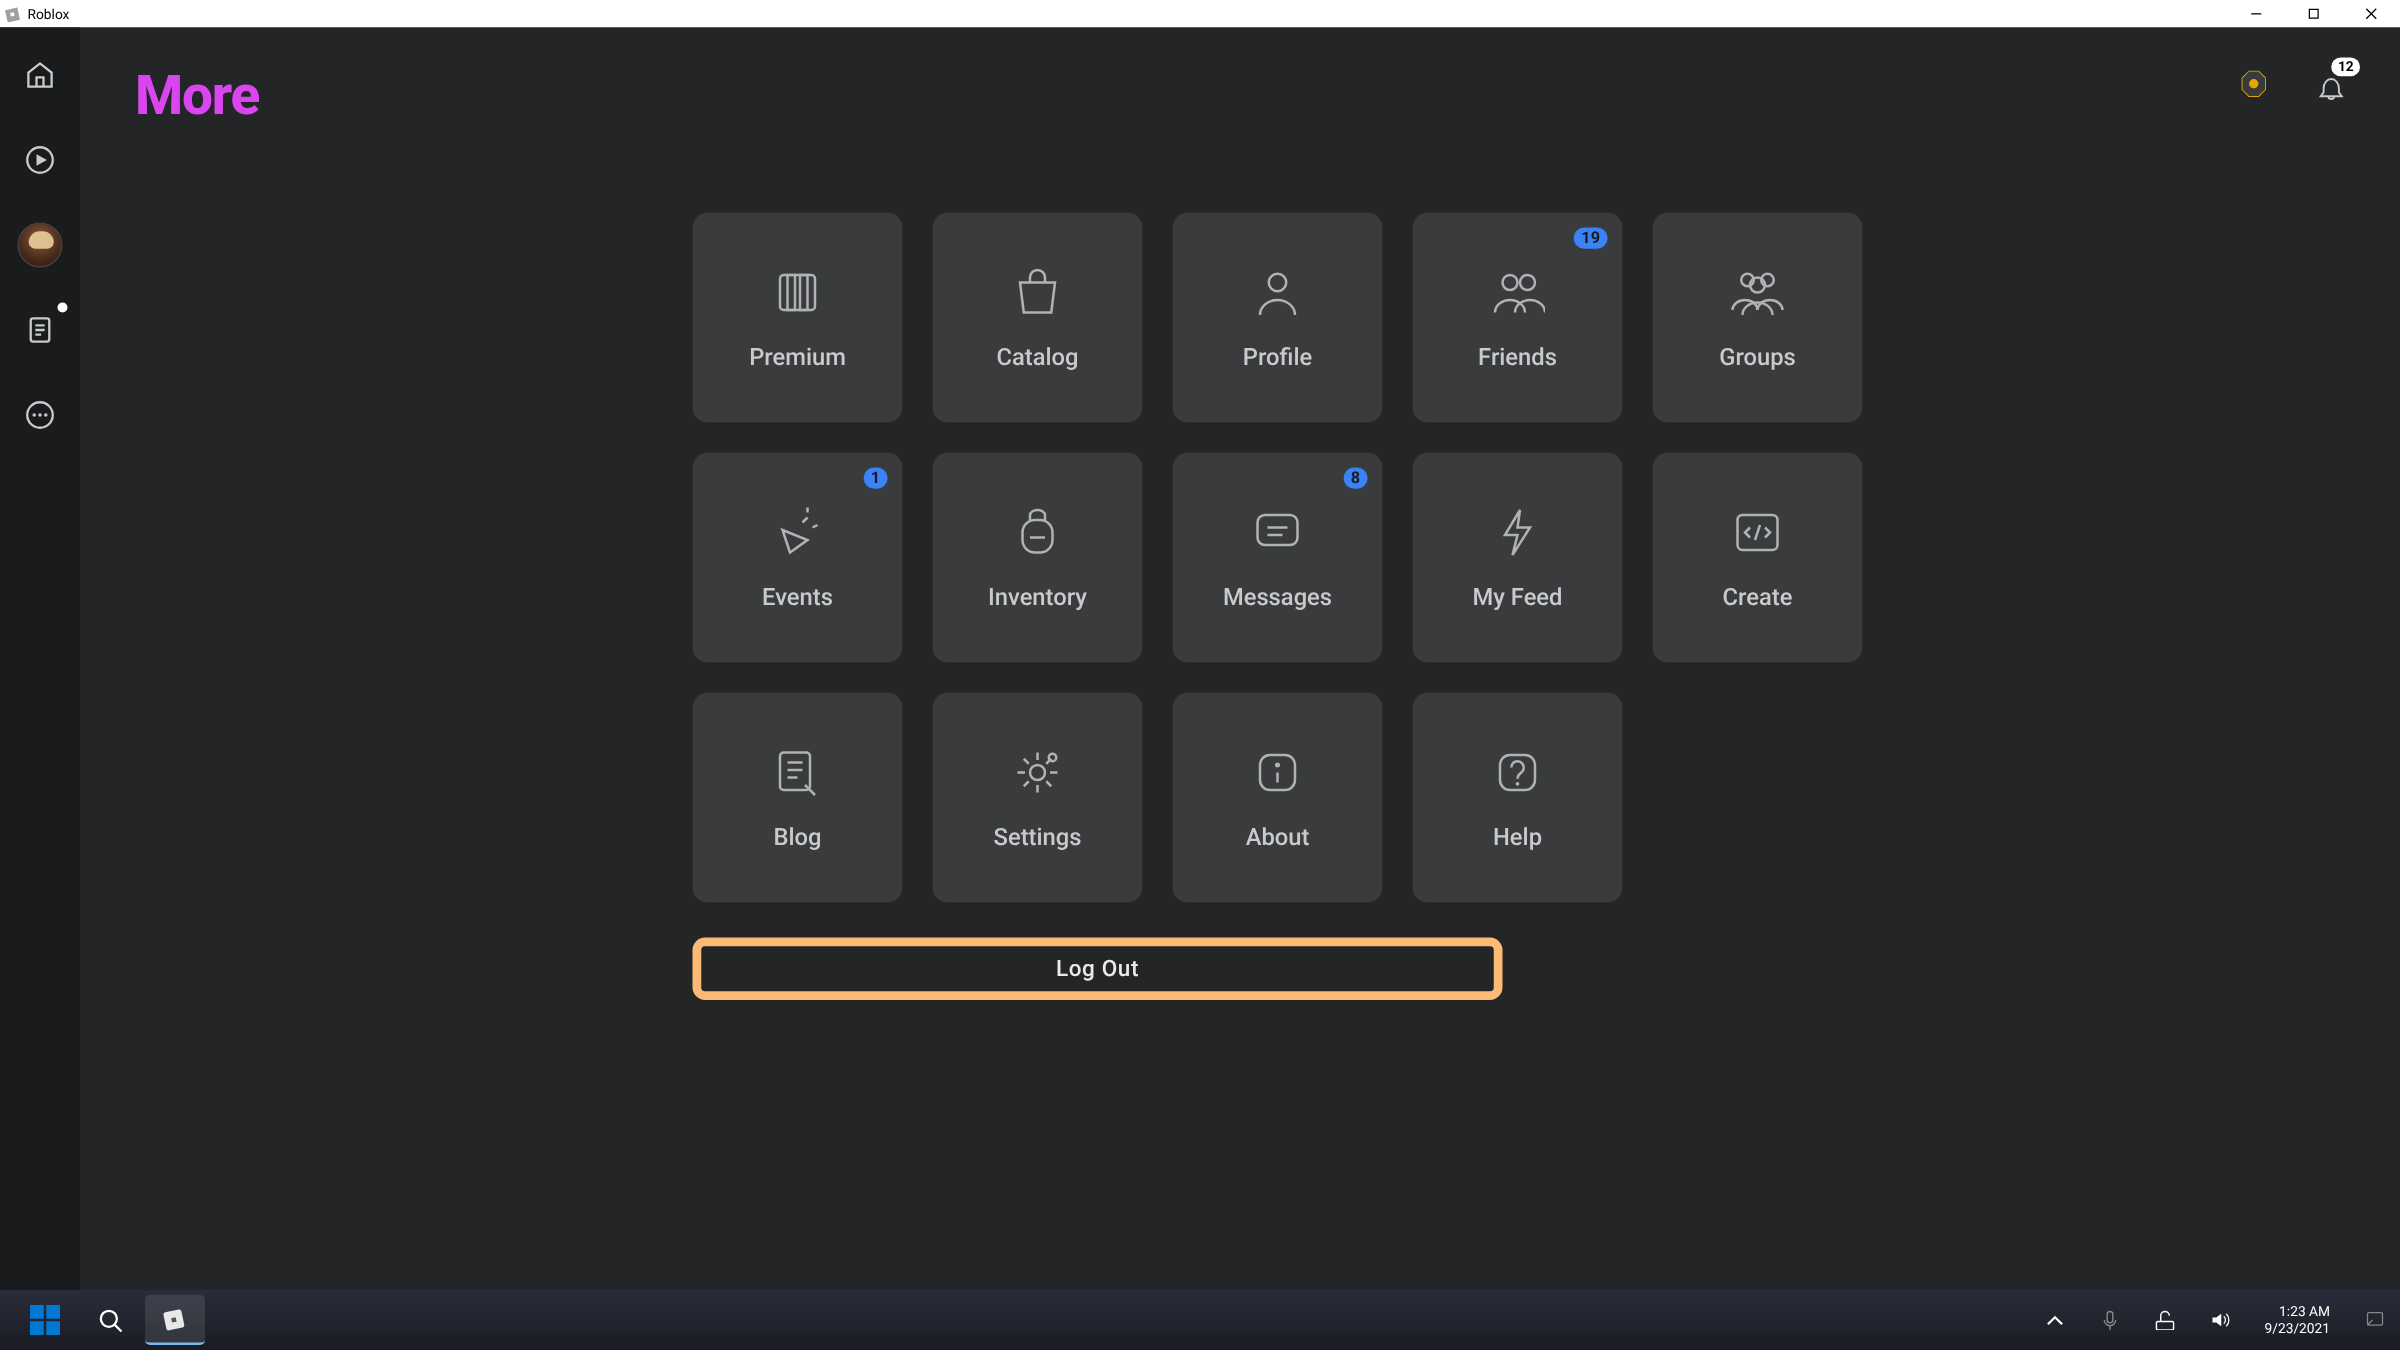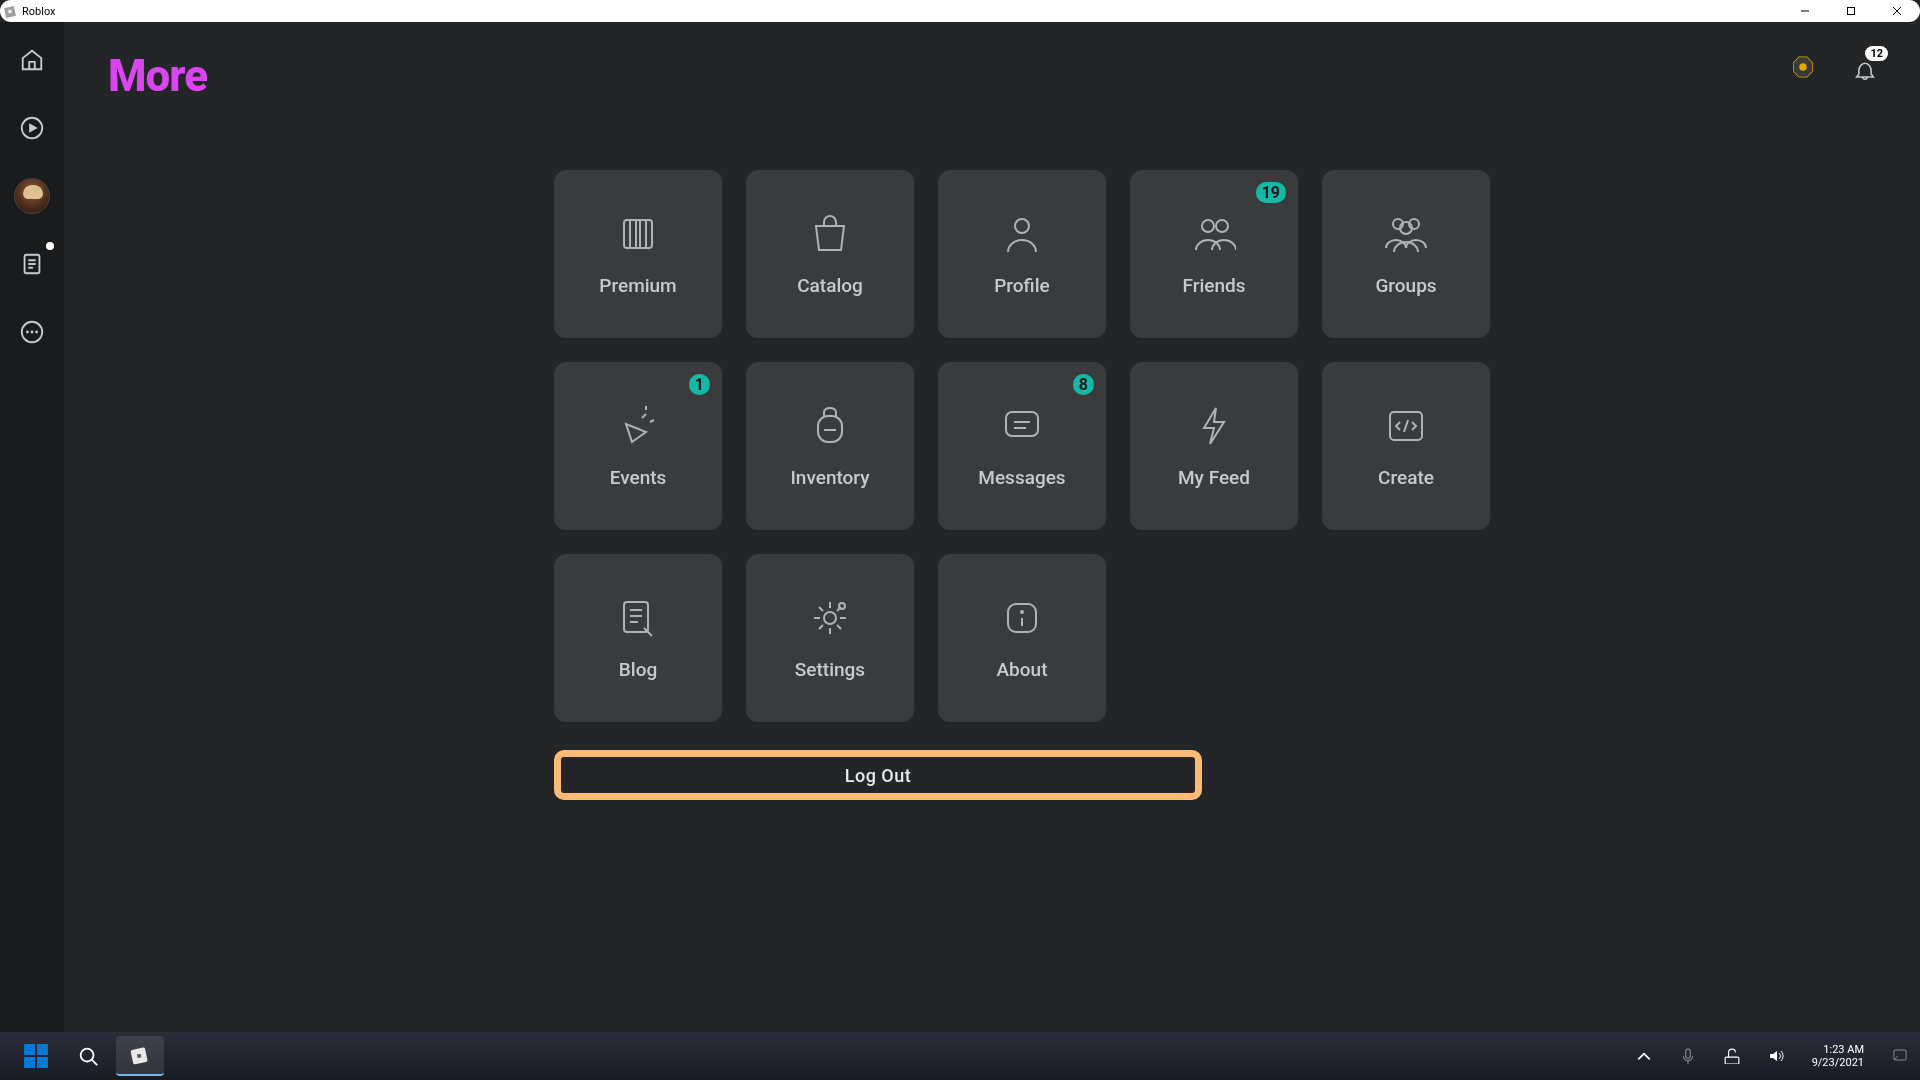--- a/index.html
+++ b/index.html
@@ -14,21 +14,20 @@
       overflow: hidden;
       background: #232527;
     }
     .titlebar {
       height: 22px;
       background: #ffffff;
       display: flex;
       align-items: center;
       justify-content: space-between;
       padding: 0 0 0 4px;
-      border-radius: 11px;
     }
     .titlebar-left {
       display: flex;
       align-items: center;
       gap: 4px;
     }
     .titlebar-icon {
       width: 14px;
       height: 14px;
       display: inline-flex;
@@ -193,23 +192,23 @@
     }
     .tile-label {
       color: #c8cacc;
       font-size: 19px;
       font-weight: 500;
     }
     .tile-badge {
       position: absolute;
       top: 12px;
       right: 12px;
-      background: #14b8a6;
+      background: #3b82f6;
       color: #1a1a1a;
-      font-size: 16px;
+      font-size: 13px;
       font-weight: 700;
       border-radius: 10px;
       padding: 1px 6px;
       min-width: 18px;
       text-align: center;
     }
     .logout-btn {
       margin: 28px 0 0 446px;
       width: calc(168px * 3 + 24px * 3 + 120px);
       max-width: 648px;
@@ -571,20 +570,28 @@
           </div>
           <div class="tile-label">Settings</div>
         </div>
         <div class="tile">
           <div class="tile-icon">
             <svg viewBox="0 0 44 44">
               <use href="#i-info"></use>
             </svg>
           </div>
           <div class="tile-label">About</div>
+        </div>
+        <div class="tile">
+          <div class="tile-icon">
+            <svg viewBox="0 0 44 44">
+              <use href="#i-question"></use>
+            </svg>
+          </div>
+          <div class="tile-label">Help</div>
         </div>
       </div>
 
     <button class="logout-btn">Log Out</button>
   </div>
 </div>
 
 <div class="taskbar">
   <div class="taskbar-left">
     <div class="taskbar-item">

